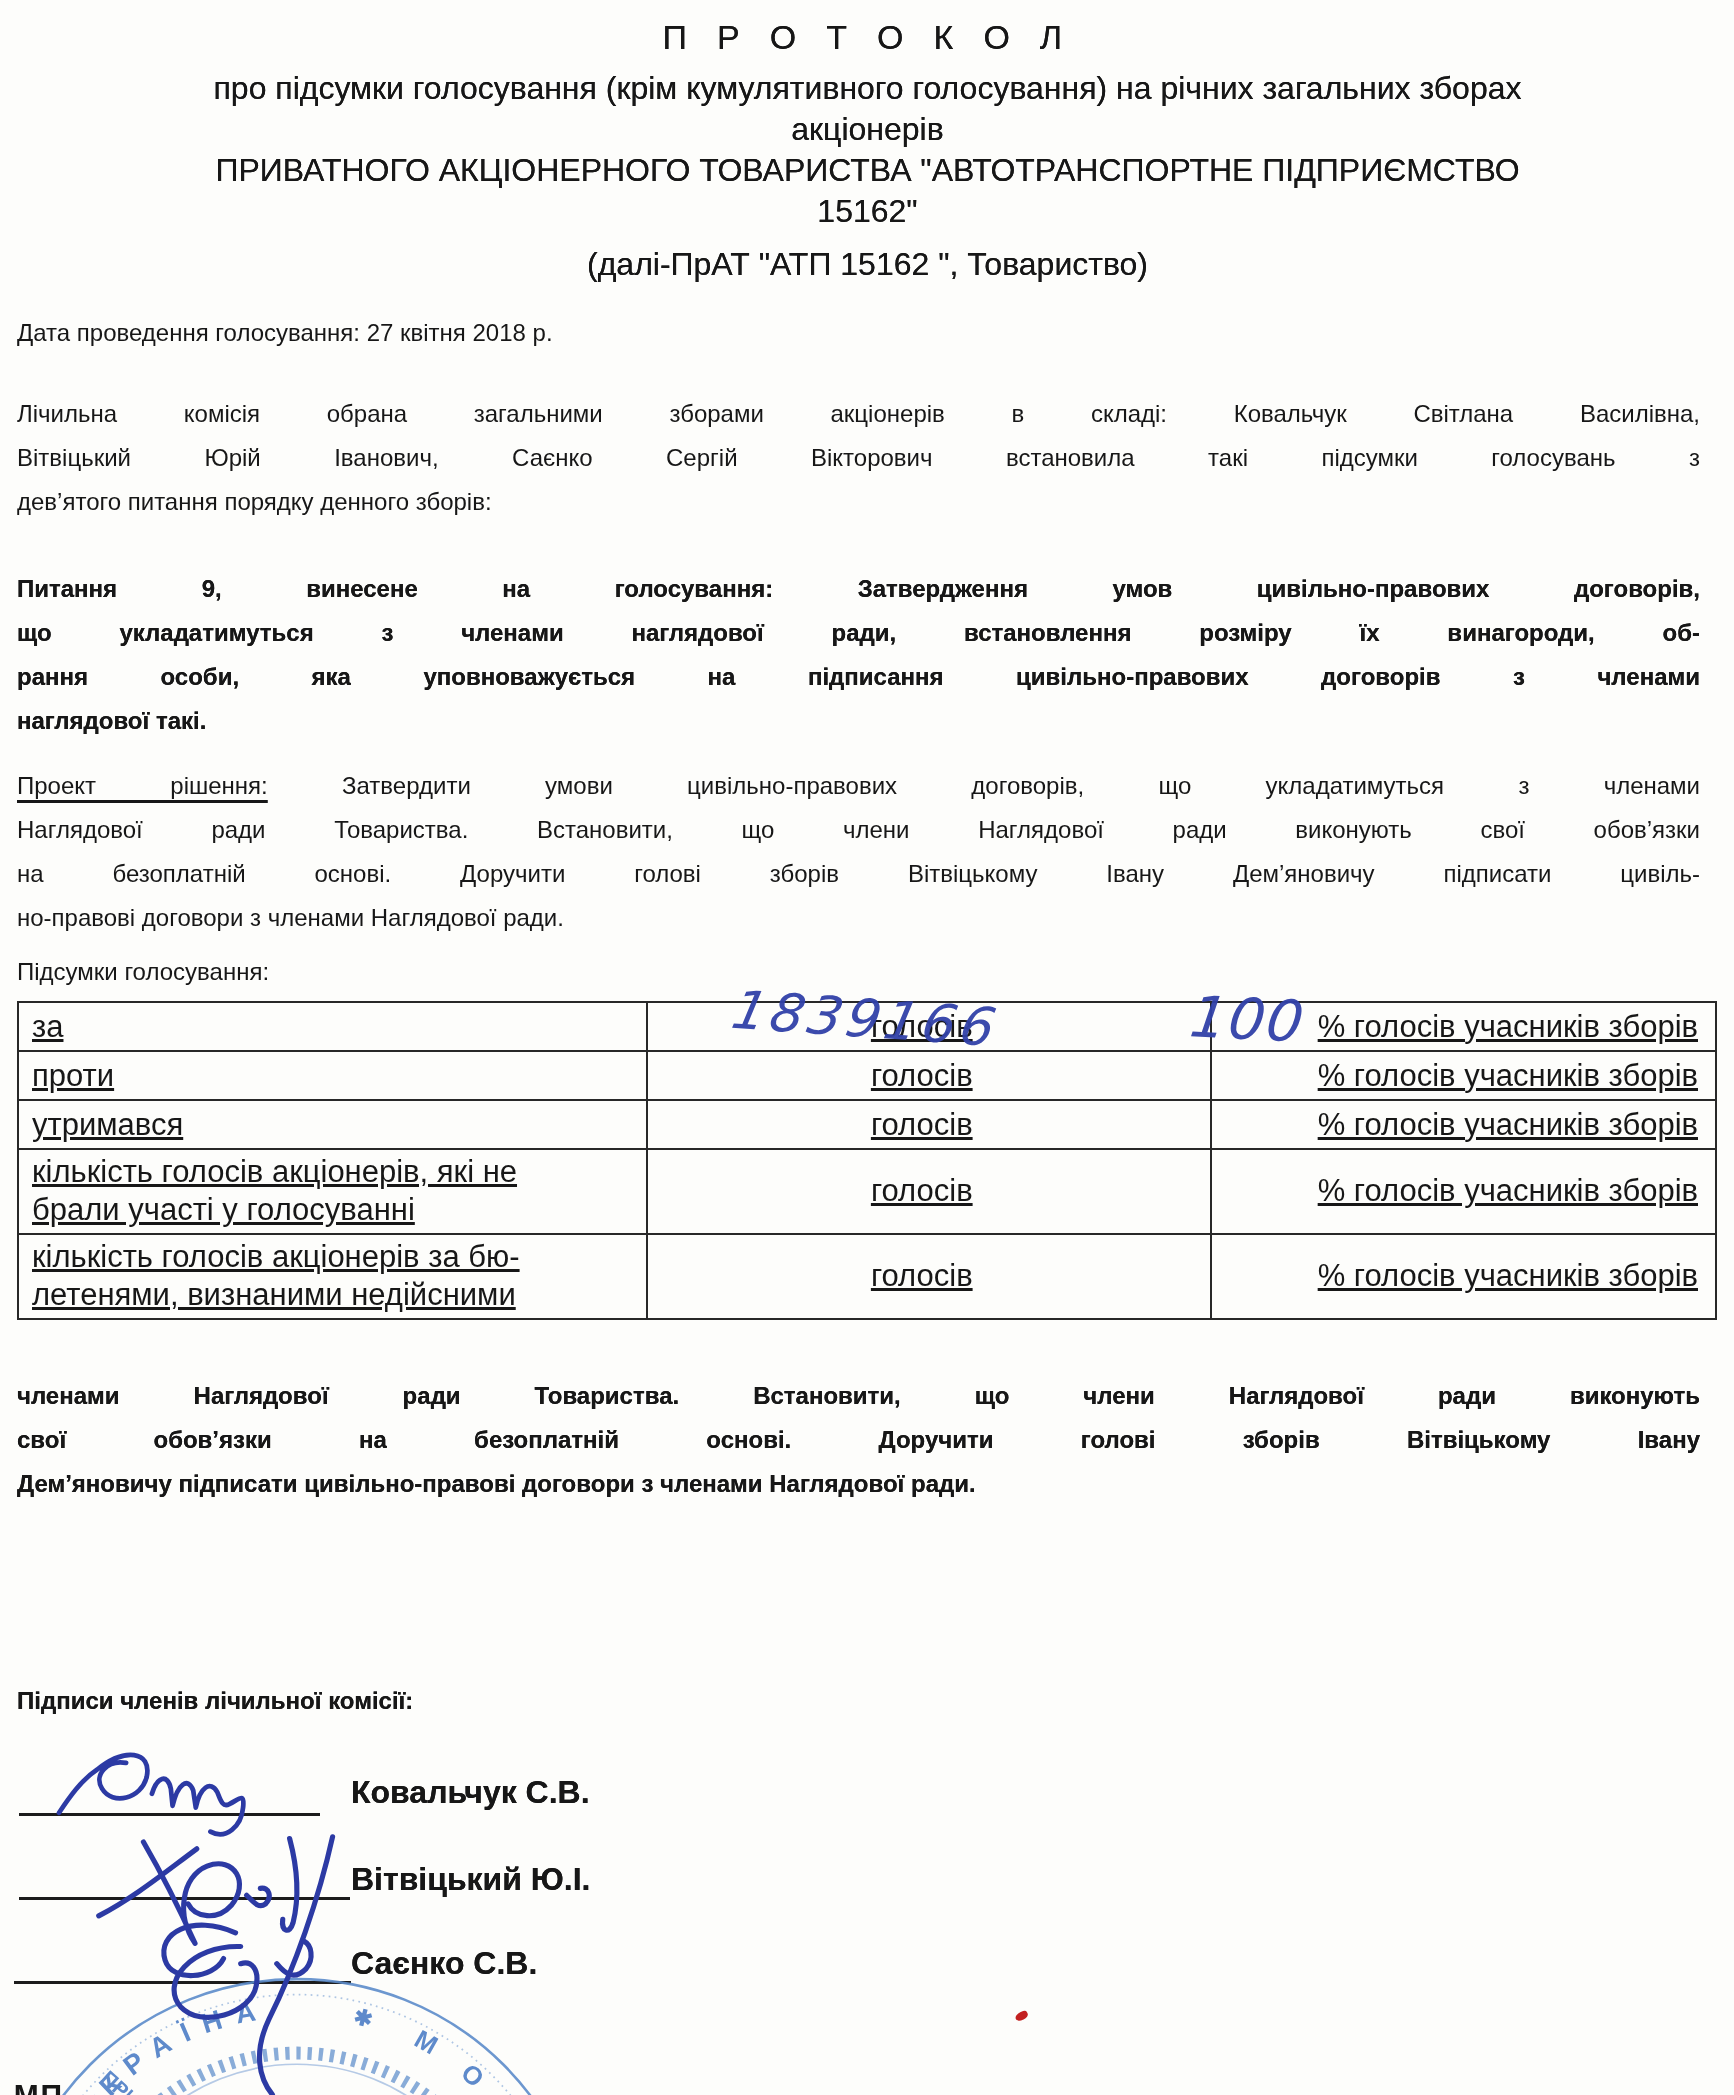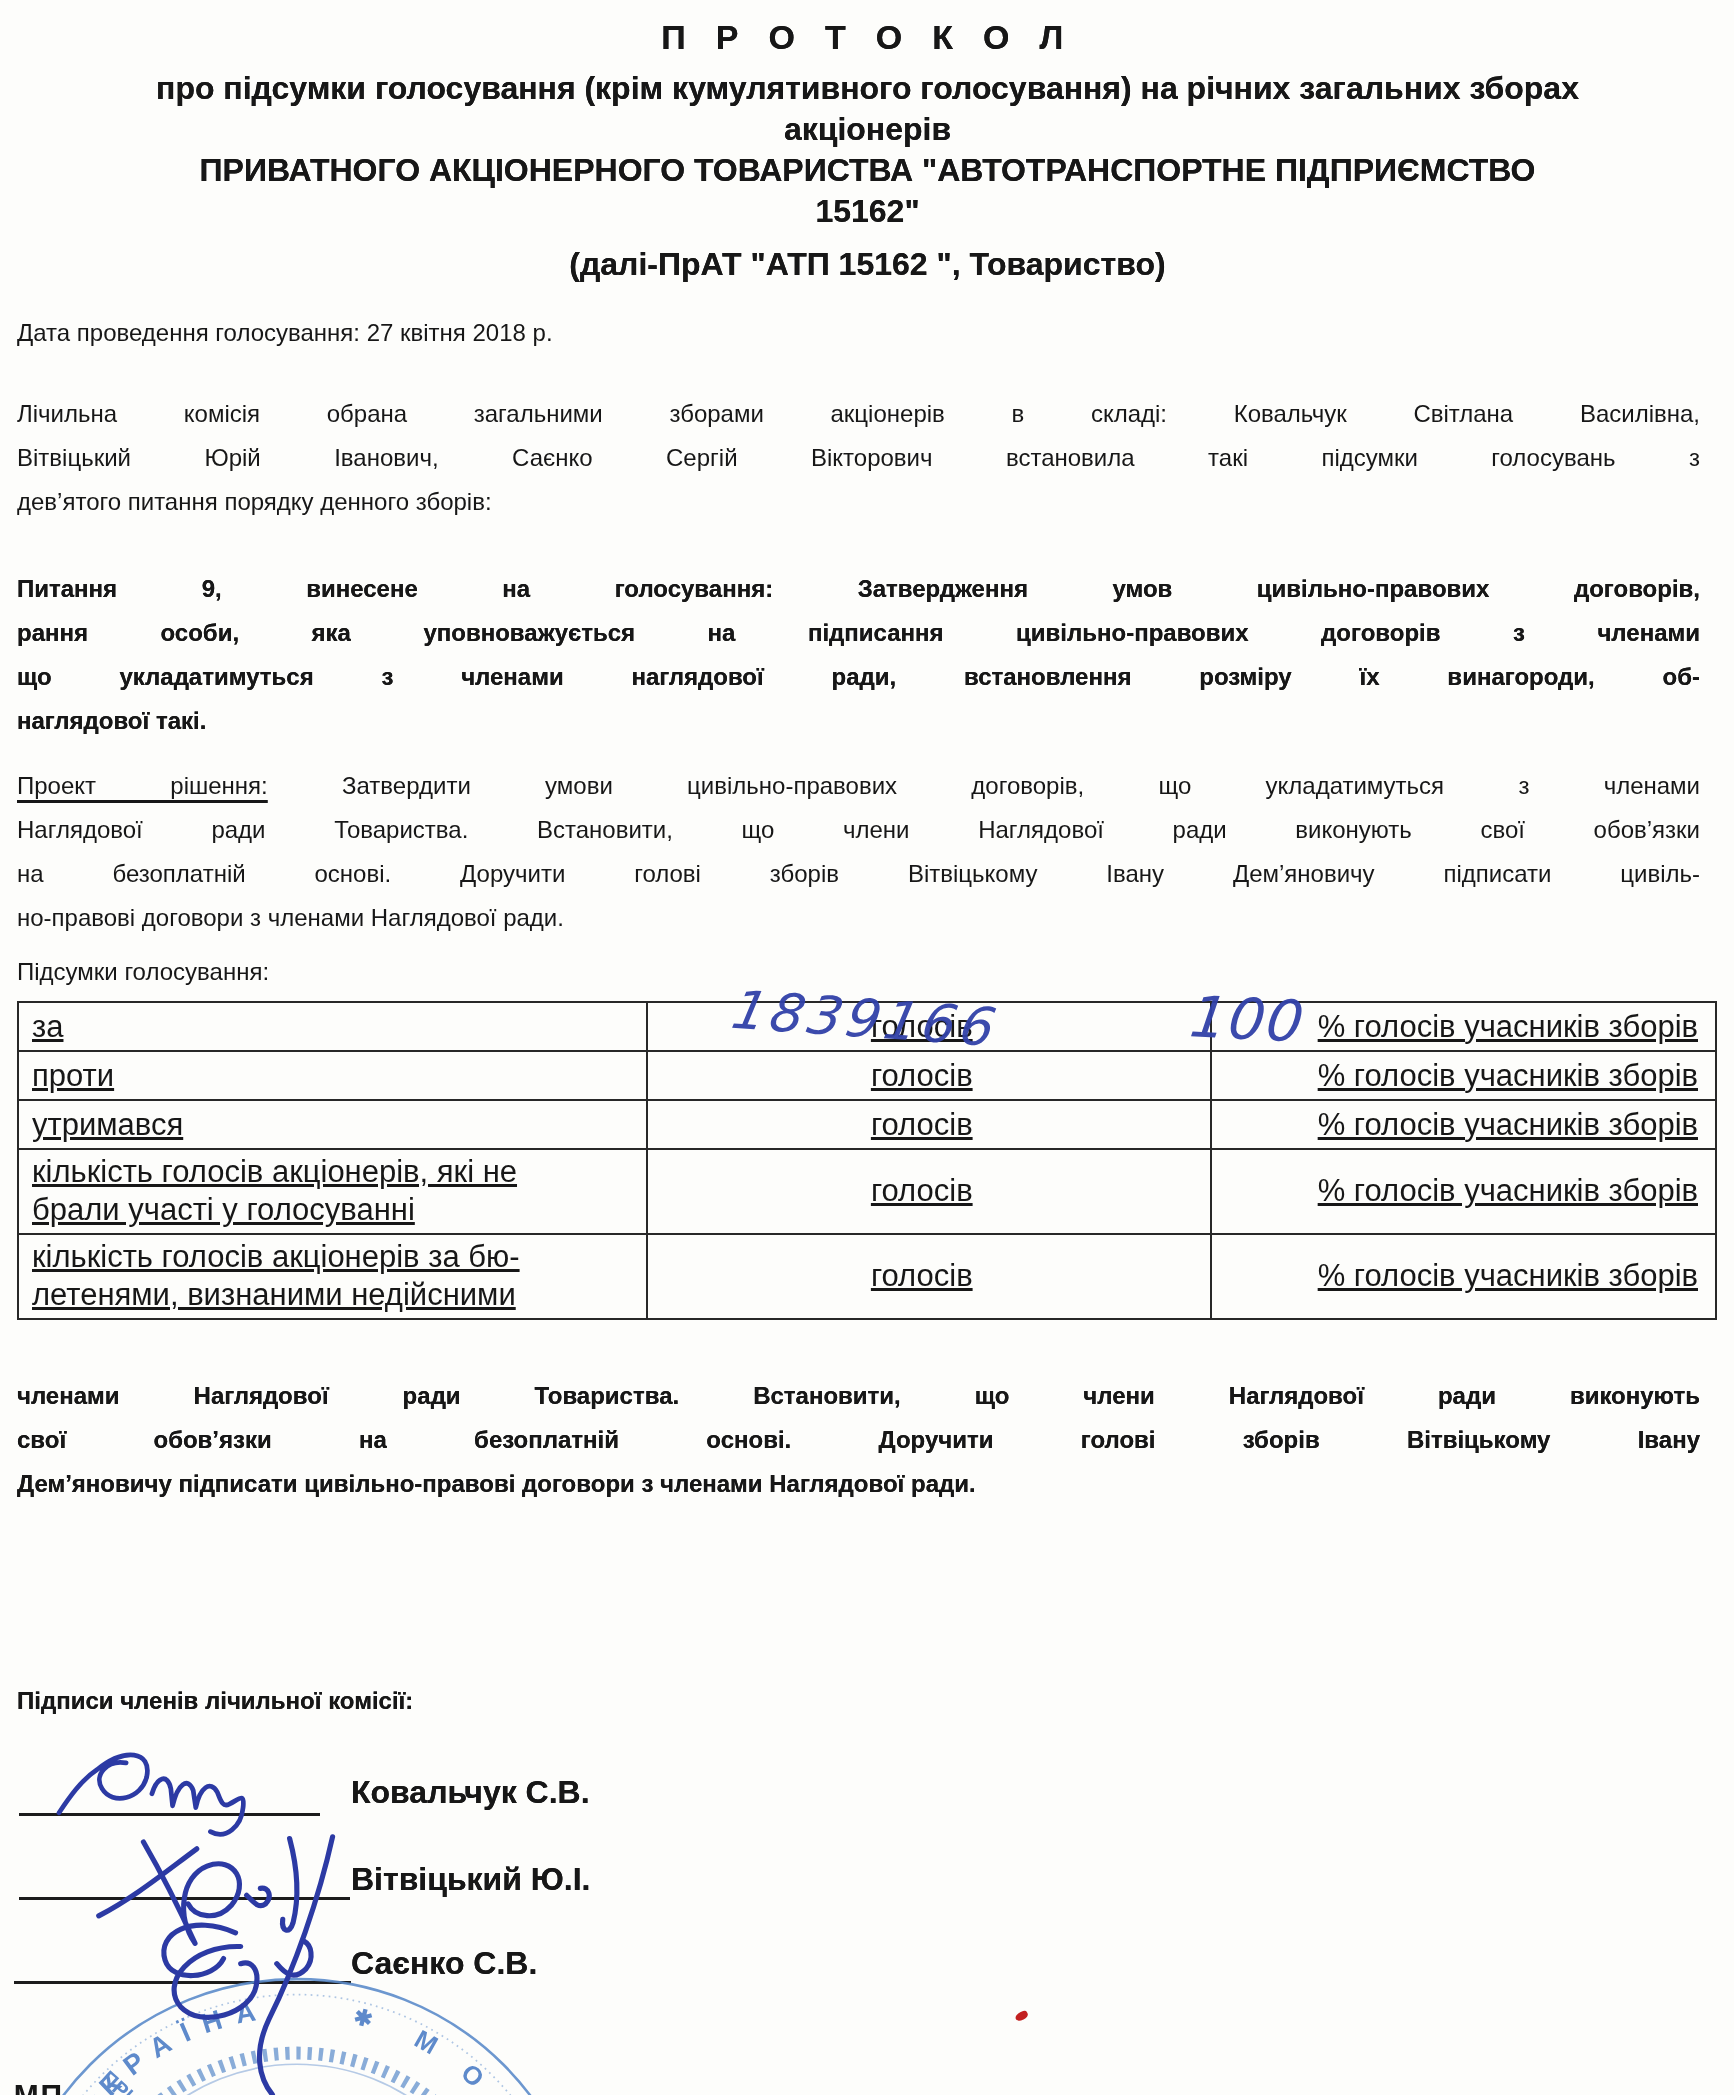--- a/index.html
+++ b/index.html
@@ -2,21 +2,21 @@
 <html style="font-size:13.8px"><head>
 <meta charset="utf-8">
 <style>
   html,body{margin:0;padding:0;background:#e8e8e8;}
   .page{
     position:relative;width:1735px;height:2096px;margin:0 auto;
     background:#fdfdfb;overflow:hidden;
     font-family:"Liberation Sans",sans-serif;color:#171717;
   }
   
-  .hdr{position:absolute;top:13.8px;left:0;width:100%;text-align:center;font-weight:bold;}
+  .hdr{position:absolute;top:13.8px;left:0;width:100%;text-align:center;font-weight:normal;}
   .doc-title{font-size:34px;letter-spacing:10.3px;line-height:46px;margin-bottom:8.6px;text-shadow:0 0 0.5px currentColor;}
   .hl{font-size:32px;line-height:41px;text-shadow:0 0 0.5px currentColor;}
   .hl.gap{margin-top:12px;}
   
   .par{position:absolute;left:17px;width:1683px;font-size:24px;line-height:44px;}
   .bold{font-weight:bold;text-shadow:0 0 0.5px currentColor;}
   .jl{text-align:justify;text-align-last:justify;white-space:normal;}
   .ll{text-align:left;}
   .ul{text-decoration:underline;text-decoration-thickness:2.6px;text-underline-offset:6px;}
   #date-line{top:311px;}
@@ -78,22 +78,22 @@
   <div class="par" id="date-line">Дата проведення голосування: 27 квітня 2018 р.</div>
 
   <section class="par" id="commission">
     <div class="jl">Лічильна комісія обрана загальними зборами акціонерів в складі: Ковальчук Світлана Василівна,</div>
     <div class="jl">Вітвіцький Юрій Іванович, Саєнко Сергій Вікторович встановила такі підсумки голосувань з</div>
     <div class="ll">дев’ятого питання порядку денного зборів:</div>
   </section>
 
   <section class="par bold" id="question">
     <div class="jl">Питання 9, винесене на голосування: Затвердження умов цивільно-правових договорів,</div>
+    <div class="jl">що укладатимуться з членами наглядової ради, встановлення розміру їх винагороди, об-</div>
     <div class="jl">рання особи, яка уповноважується на підписання цивільно-правових договорів з членами</div>
-    <div class="jl">що укладатимуться з членами наглядової ради, встановлення розміру їх винагороди, об-</div>
     <div class="ll">наглядової такі.</div>
   </section>
 
   <section class="par" id="draft">
     <div class="jl"><span class="ul">Проект рішення:</span> <span>Затвердити умови цивільно-правових договорів, що укладатимуться з членами</span></div>
     <div class="jl">Наглядової ради Товариства. Встановити, що члени Наглядової ради виконують свої обов’язки</div>
     <div class="jl">на безоплатній основі.  Доручити голові зборів Вітвіцькому Івану Дем’яновичу підписати цивіль-</div>
     <div class="ll">но-правові договори з членами Наглядової ради.</div>
   </section>
 

